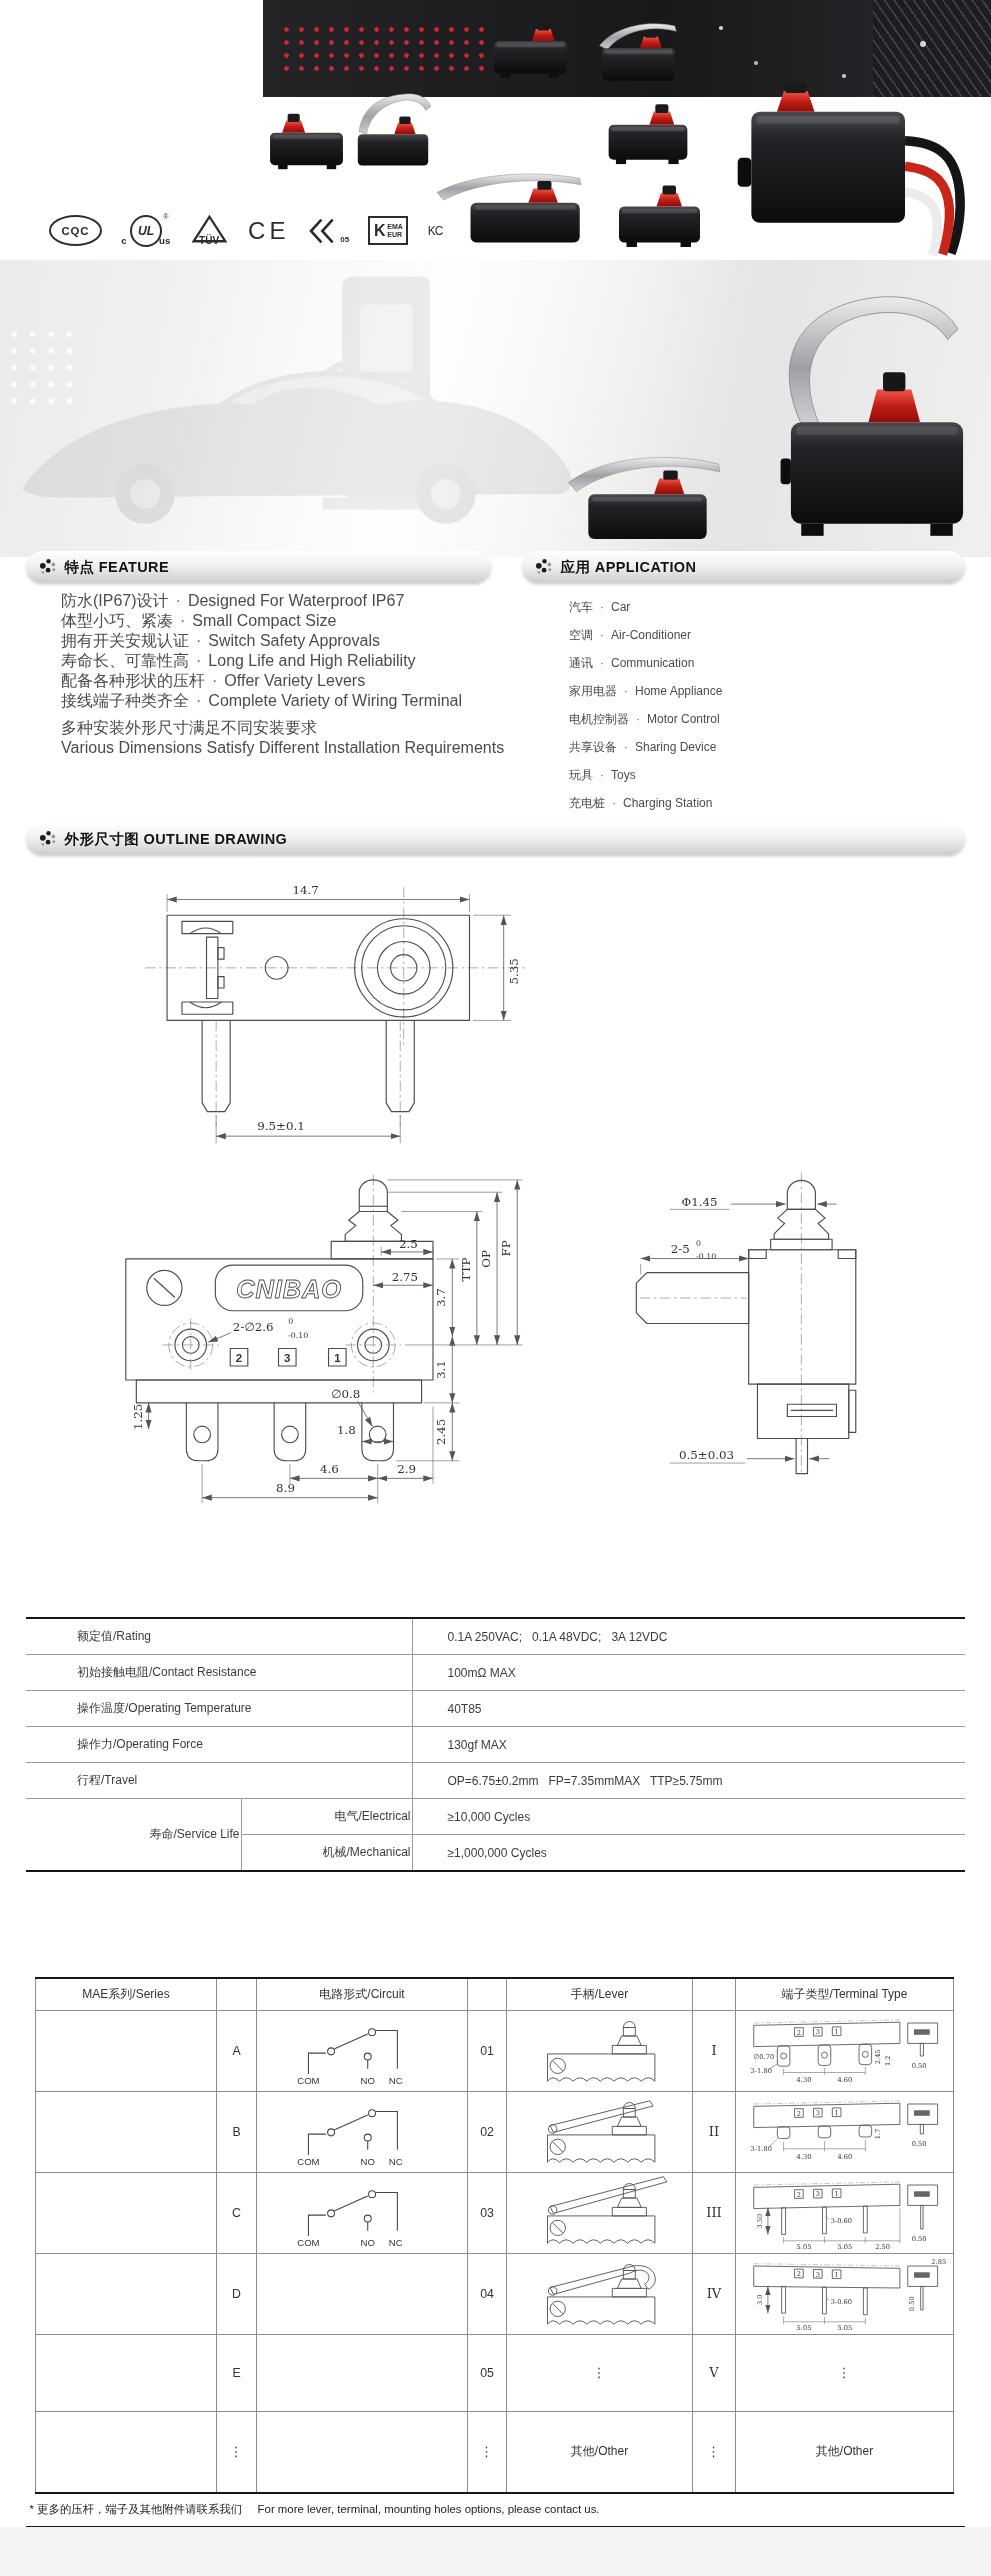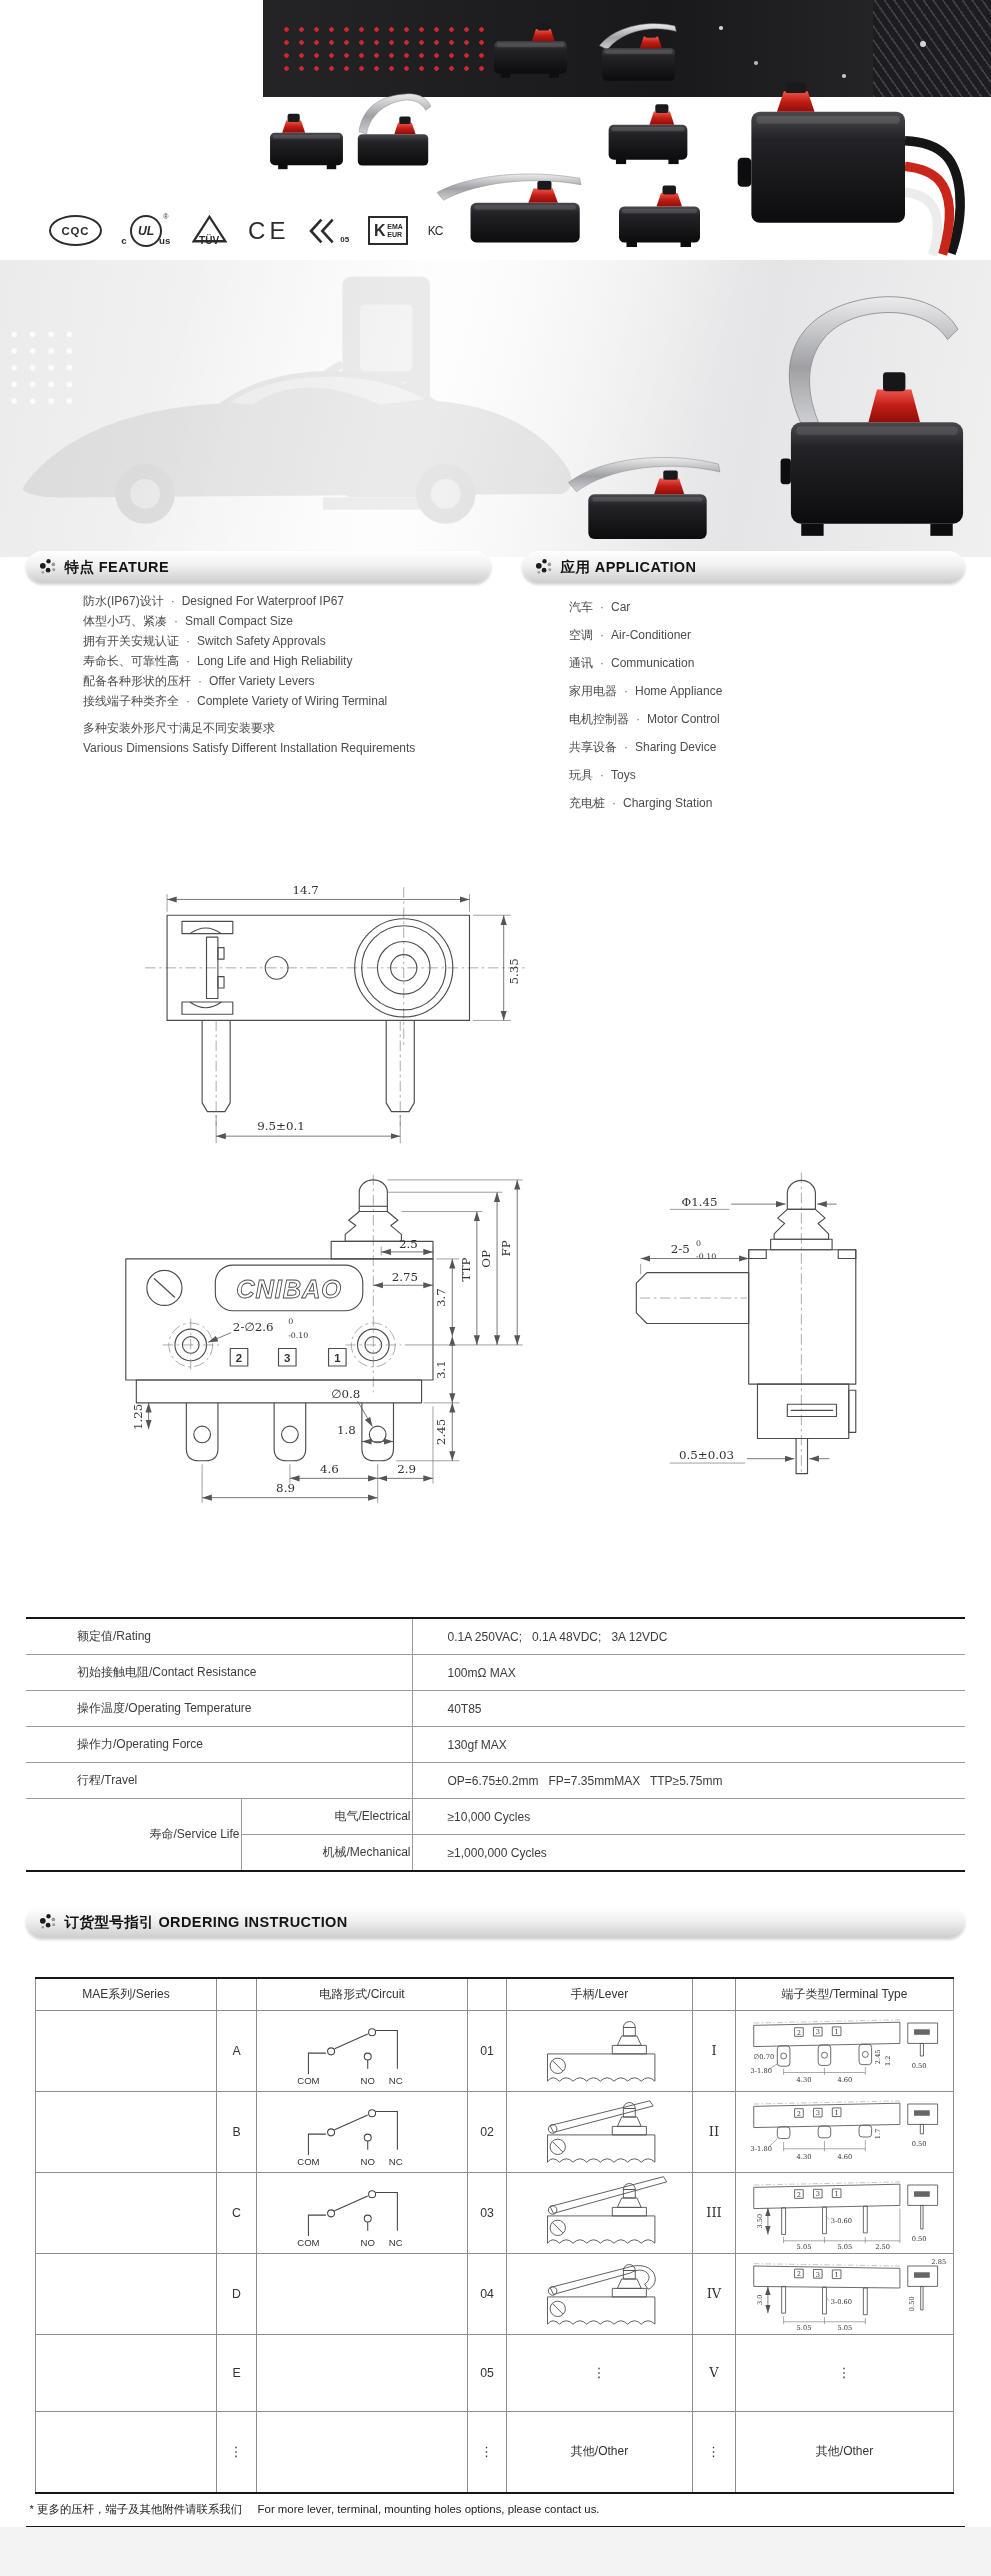--- a/index.html
+++ b/index.html
@@ -43,21 +43,21 @@
   .kemak{font-size:16px;font-weight:bold;margin-right:1.8px}
   .kemacol{display:flex;flex-direction:column;font-size:7px;font-weight:bold;line-height:1.1}
   .kc{font-size:12px;font-weight:normal;letter-spacing:-0.9px}
 
   
   .pill{position:absolute;height:32px;border-radius:16px;display:flex;align-items:center;padding-left:12.3px;box-sizing:border-box;
     background:linear-gradient(180deg,#ffffff 0%,#f1f1f1 45%,#cdcdcd 100%);box-shadow:0 1.8px 2.6px rgba(0,0,0,.18)}
   .pill-t{font-size:14.5px;font-weight:bold;color:#141414;letter-spacing:0.4px;margin-left:7px}
 
   
-  .feat{position:absolute;left:83px;top:591px;font-size:12px;color:#4c4c4c;line-height:20px}
+  .feat{position:absolute;left:61px;top:591px;font-size:16px;color:#4c4c4c;line-height:20px}
   .app{position:absolute;left:569px;top:593px;font-size:12px;color:#4c4c4c;line-height:28px}
   .sep{margin:0 7px;color:#666}
   .fnote{margin-top:7px}
 
   
   .ol{fill:none;stroke:#4c4c4c;stroke-width:1.3;stroke-linejoin:round}
   .cl{fill:none;stroke:#8a8a8a;stroke-width:.8;stroke-dasharray:12 4 3 4}
   .xl{stroke:#777;stroke-width:.8;fill:none}
   .dl{stroke:#555;stroke-width:.9;fill:none;marker-start:url(#aS);marker-end:url(#aE)}
   .ld{stroke:#555;stroke-width:.9;fill:none;marker-end:url(#aE)}
@@ -321,20 +321,31 @@
     <div><span>汽车</span><span class="sep">·</span><span>Car</span></div>
     <div><span>空调</span><span class="sep">·</span><span>Air-Conditioner</span></div>
     <div><span>通讯</span><span class="sep">·</span><span>Communication</span></div>
     <div><span>家用电器</span><span class="sep">·</span><span>Home Appliance</span></div>
     <div><span>电机控制器</span><span class="sep">·</span><span>Motor Control</span></div>
     <div><span>共享设备</span><span class="sep">·</span><span>Sharing Device</span></div>
     <div><span>玩具</span><span class="sep">·</span><span>Toys</span></div>
     <div><span>充电桩</span><span class="sep">·</span><span>Charging Station</span></div>
   </div>
 
+  <div class="pill" style="left:26px;top:823px;width:939px">
+    <svg width="19.3" height="19.3" viewBox="0 0 22 22">
+      <circle cx="5.5" cy="10" r="3.3" fill="#1d1d1d"></circle>
+        <circle cx="12" cy="4.8" r="2.5" fill="#1d1d1d"></circle>
+      <circle cx="11.5" cy="15" r="2.7" fill="#1d1d1d"></circle>
+        <circle cx="17.5" cy="8.5" r="2.1" fill="#9a9a9a"></circle>
+      <circle cx="18" cy="14.5" r="1.7" fill="#9a9a9a"></circle>
+        <circle cx="5.5" cy="17.5" r="1.5" fill="#9a9a9a"></circle>
+    </svg>
+    <span class="pill-t">外形尺寸图 OUTLINE DRAWING</span>
+  </div>
 
   <svg class="abs" style="left:132px;top:873px" width="412" height="294" viewBox="0 0 470 335">
     <line class="cl" x1="15" y1="108" x2="448" y2="108"></line>
     <line class="cl" x1="310" y1="16" x2="310" y2="196"></line>
     <rect class="ol" x="40" y="48" width="345" height="120"></rect>
     <rect class="ol" x="57" y="55" width="58" height="14"></rect>
       <path class="ol" d="M66,69 Q84,56 102,69"></path>
     <rect class="ol" x="57" y="147" width="58" height="14"></rect>
       <path class="ol" d="M66,147 Q84,160 102,147"></path>
     <rect class="ol" x="85" y="73" width="13" height="70"></rect>
@@ -506,31 +517,20 @@
       <td class="psub">电气/Electrical</td>
       <td class="pv">≥10,000 Cycles</td>
     </tr>
     <tr>
       <td class="psub">机械/Mechanical</td>
       <td class="pv">≥1,000,000 Cycles</td>
     </tr>
   </tbody>
     </table>
 
-  <div class="pill" style="left:26px;top:1906px;width:939px">
-    <svg width="19.3" height="19.3" viewBox="0 0 22 22">
-      <circle cx="5.5" cy="10" r="3.3" fill="#1d1d1d"></circle>
-        <circle cx="12" cy="4.8" r="2.5" fill="#1d1d1d"></circle>
-      <circle cx="11.5" cy="15" r="2.7" fill="#1d1d1d"></circle>
-        <circle cx="17.5" cy="8.5" r="2.1" fill="#9a9a9a"></circle>
-      <circle cx="18" cy="14.5" r="1.7" fill="#9a9a9a"></circle>
-        <circle cx="5.5" cy="17.5" r="1.5" fill="#9a9a9a"></circle>
-    </svg>
-    <span class="pill-t">订货型号指引 ORDERING INSTRUCTION</span>
-  </div>
 
   <table class="otable">
     <colgroup>
       <col style="width:181px">
         <col style="width:40px">
         <col style="width:211px">
         <col style="width:39px">
       <col style="width:186px">
         <col style="width:43px">
         <col style="width:217px">

